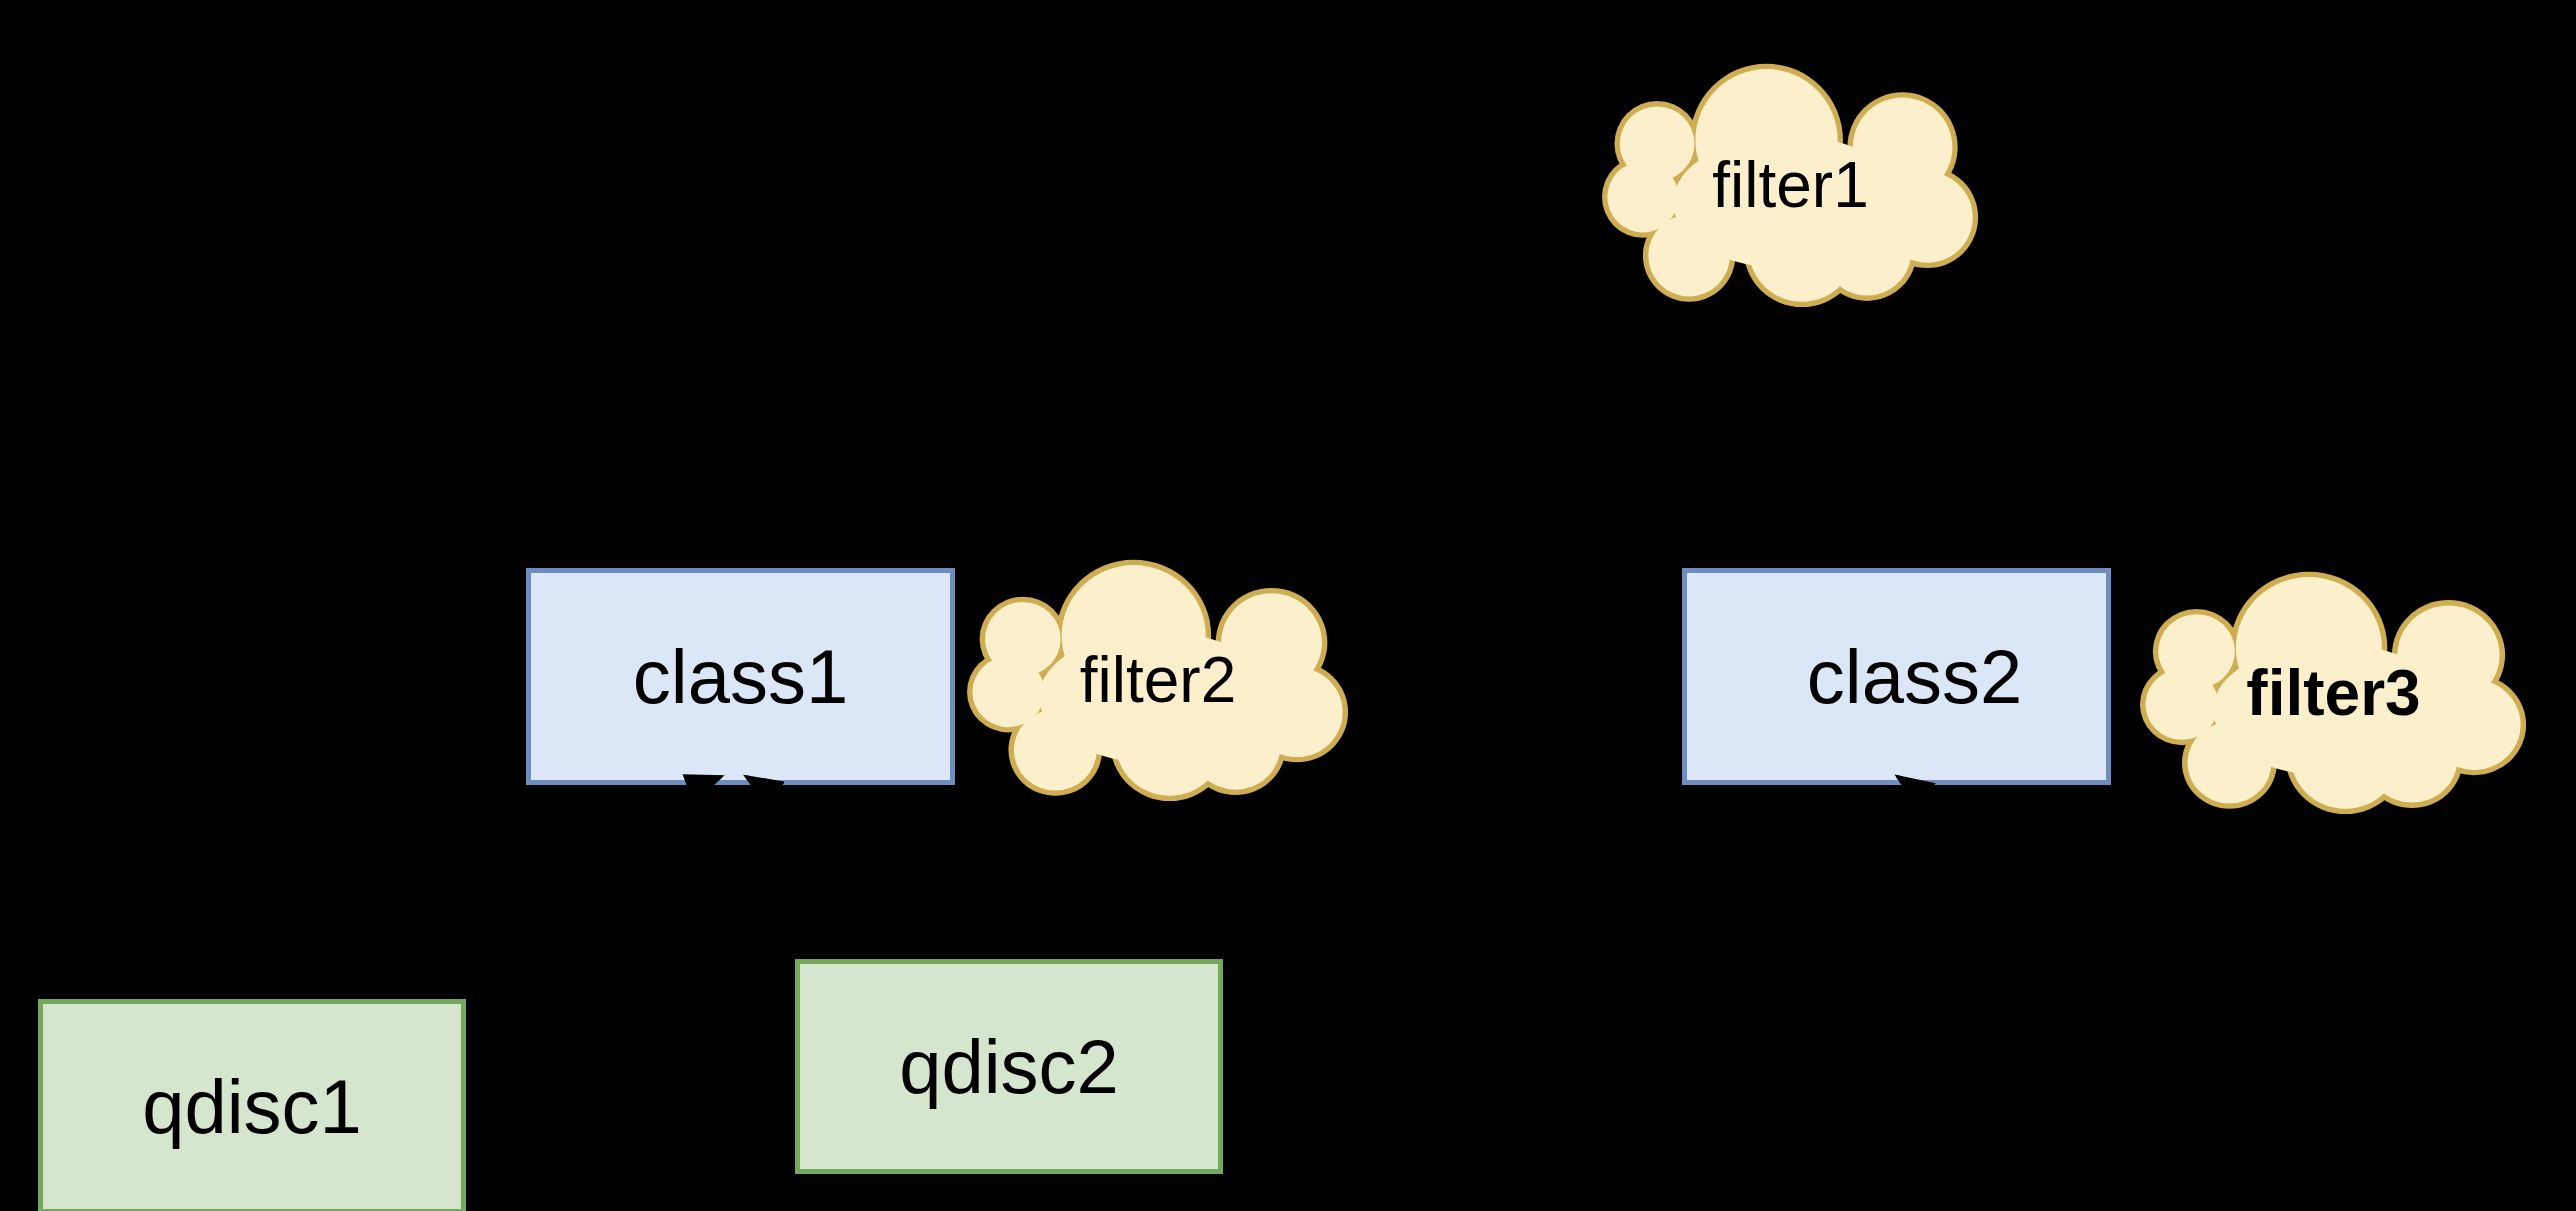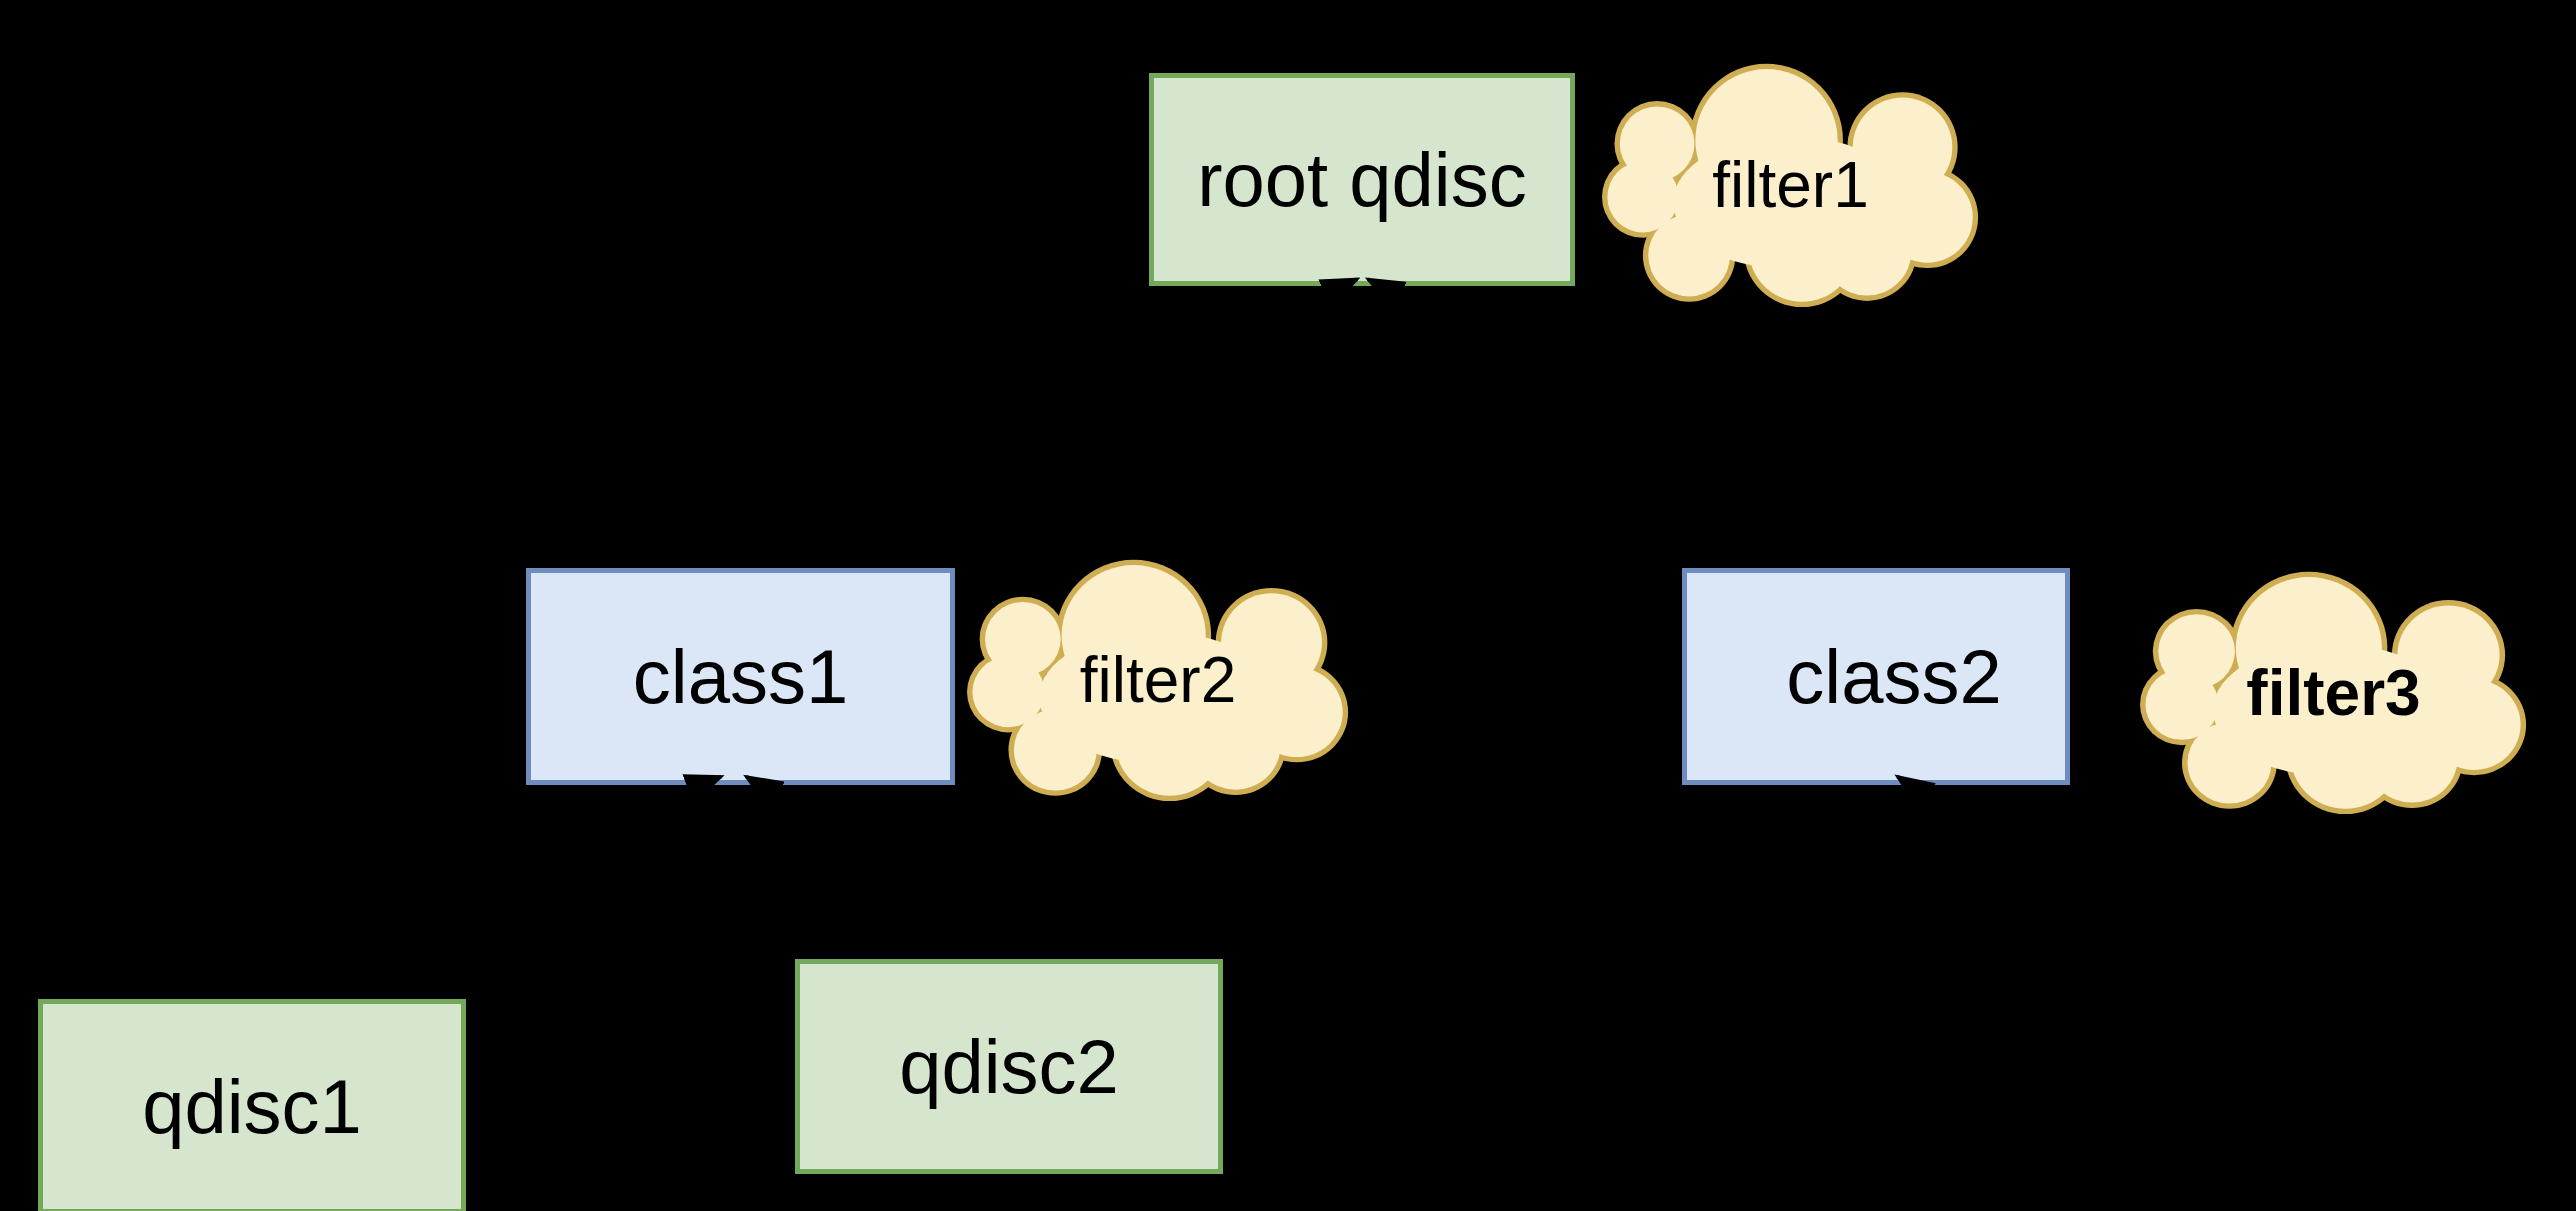--- a/index.html
+++ b/index.html
@@ -49,29 +49,26 @@
     z-index:5;
     pointer-events:none;
   }
   .edge{stroke:var(--arrow);stroke-width:4;fill:none;}
 </style>
 </head>
 <body>
 
 <div class="canvas">
 
-  <div class="node qdisc" style="left:1149px;top:73px;width:426px;height:213px;">
-    <span>root qdisc</span>
-  </div>
 
   <div class="node tclass" style="left:526px;top:568px;width:429px;height:217px;justify-content:center;">
     <span>class1</span>
   </div>
 
-  <div class="node tclass" style="left:1682px;top:568px;width:388px;height:217px;padding-left:36px;">
+  <div class="node tclass" style="left:1682px;top:568px;width:429px;height:217px;padding-left:36px;">
     <span>class2</span>
   </div>
 
   <div class="node qdisc" style="left:38px;top:959px;width:428px;height:215px;margin-top:40px;">
     <span>qdisc1</span>
   </div>
 
   <div class="node qdisc" style="left:795px;top:959px;width:428px;height:215px;">
     <span>qdisc2</span>
   </div>

